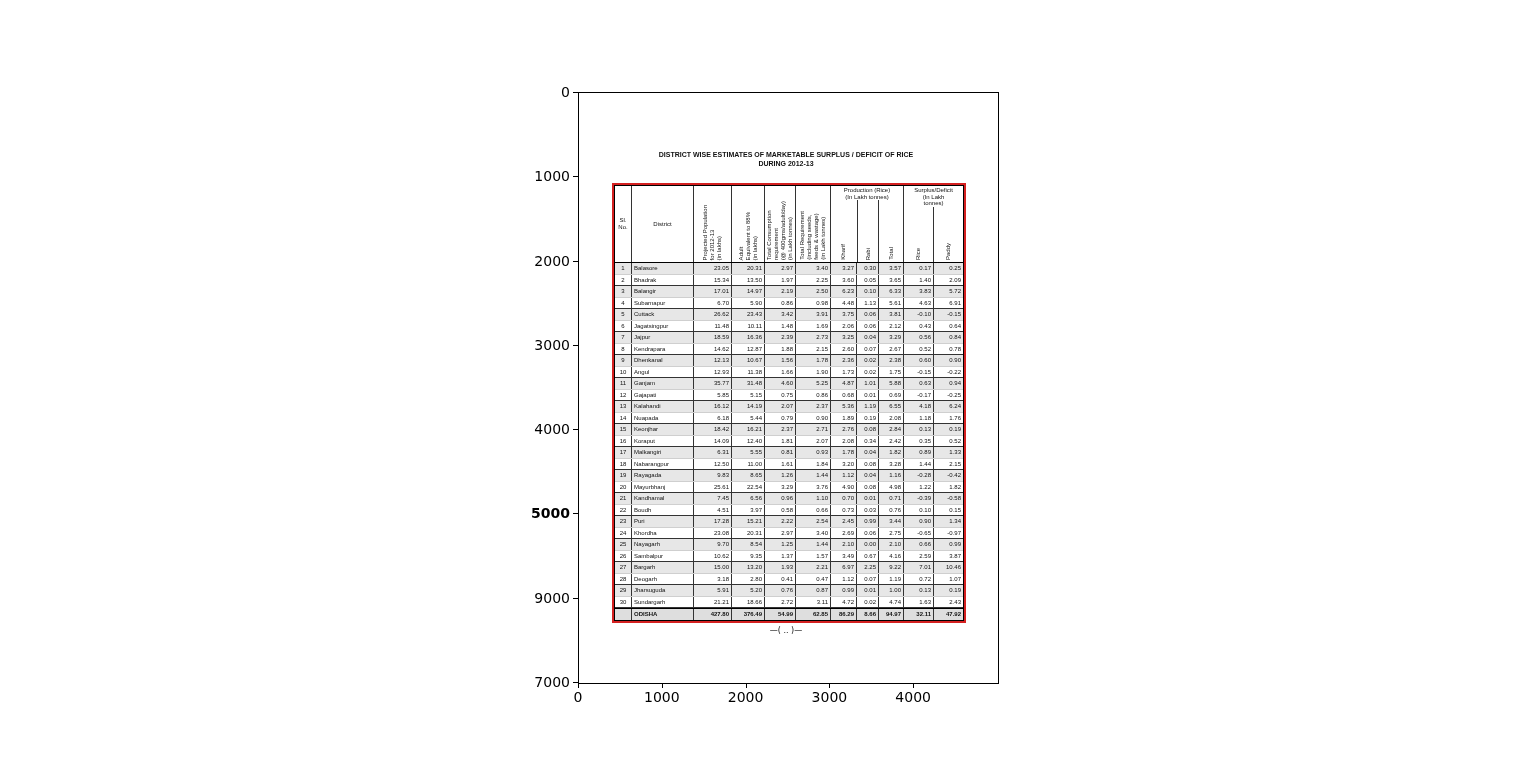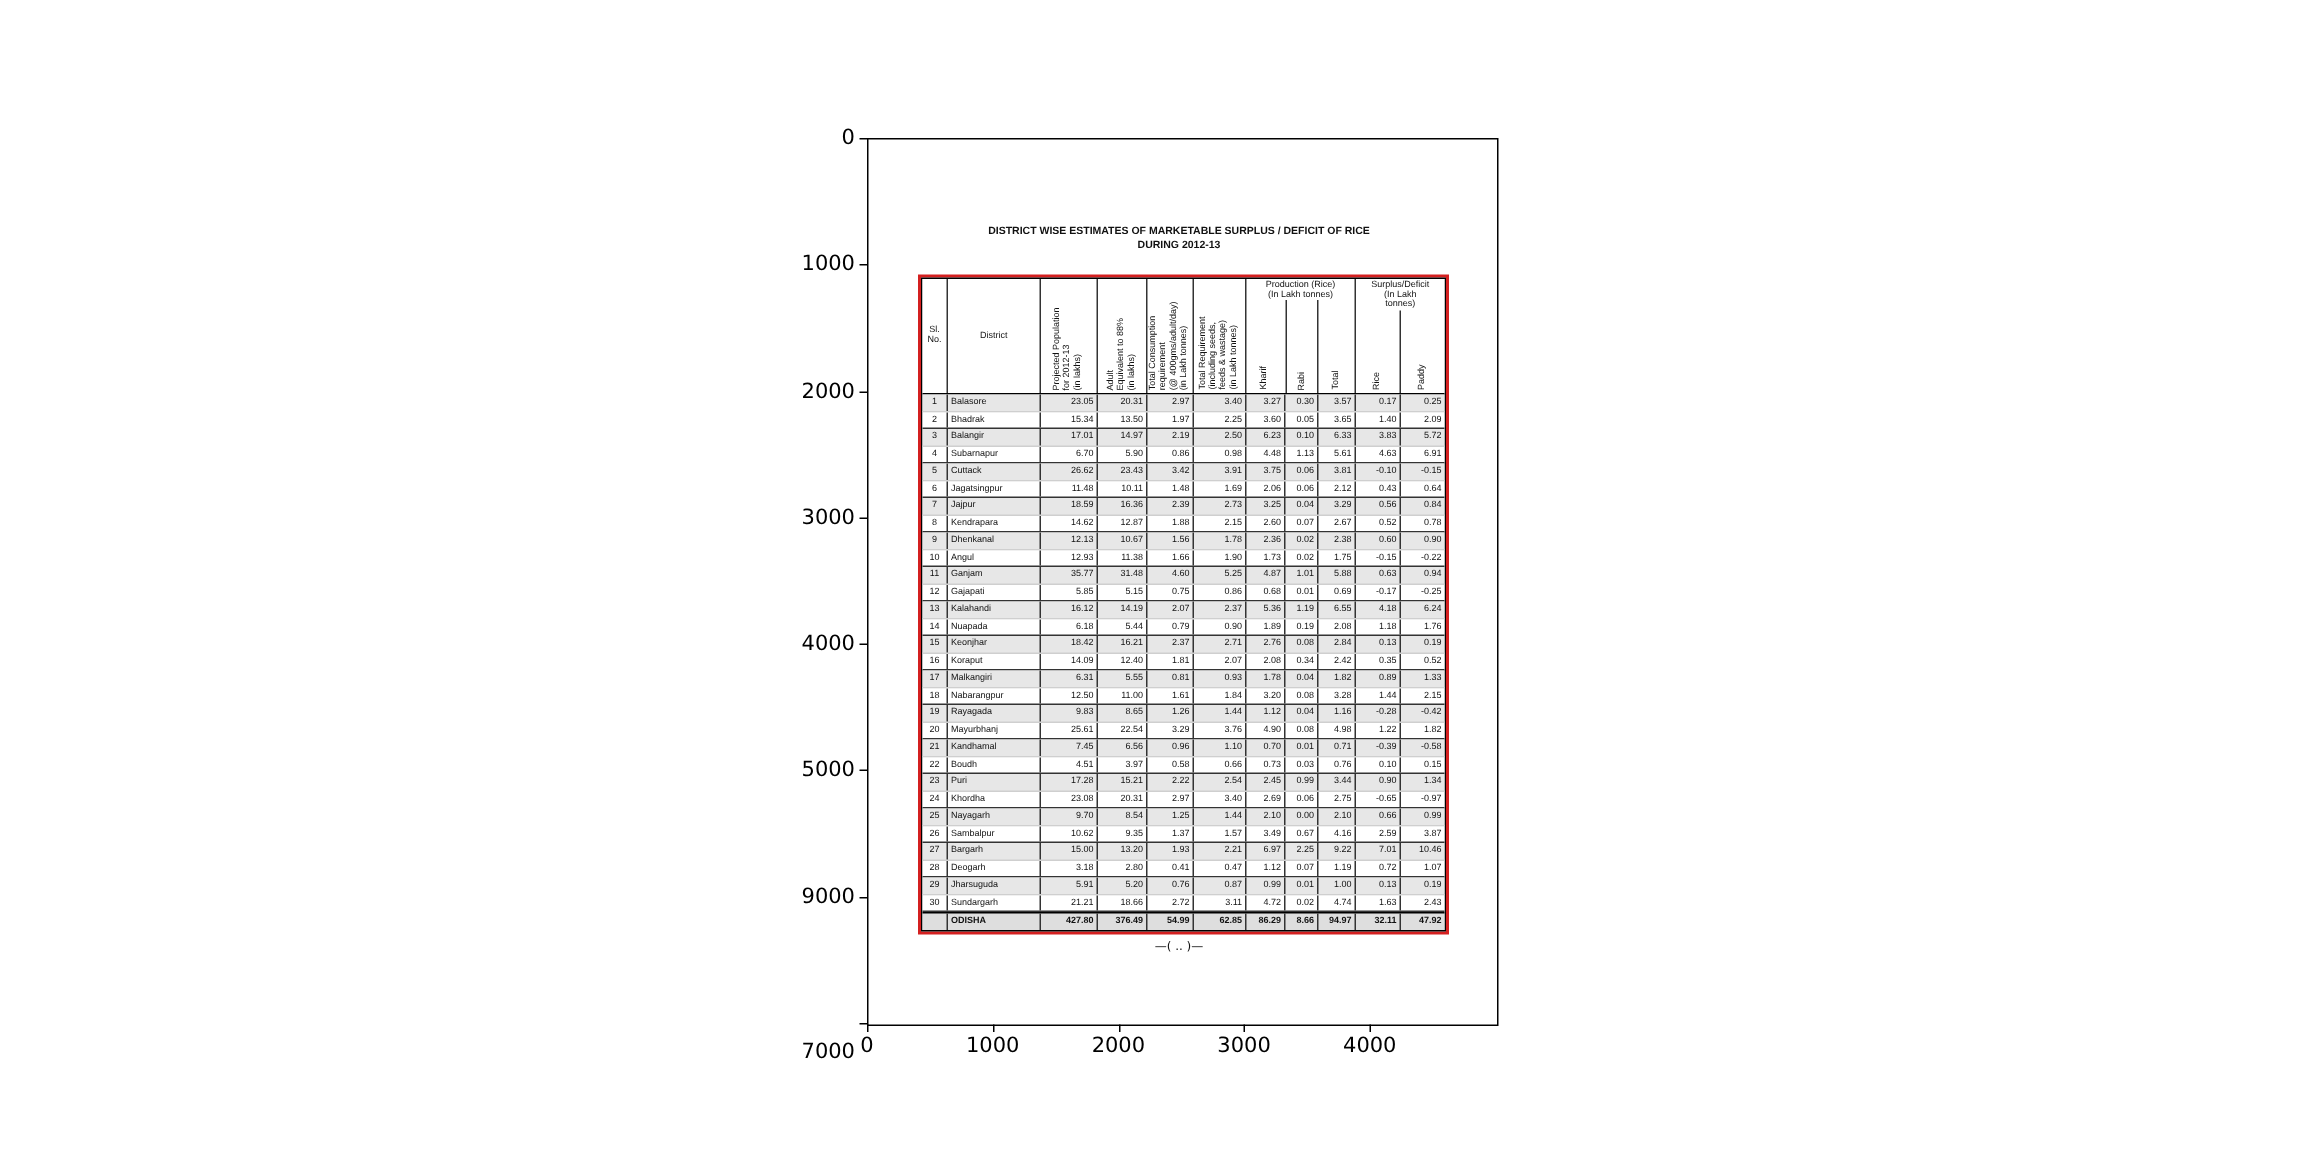--- a/index.html
+++ b/index.html
@@ -61,25 +61,25 @@
       <div class="tick-label-y" style="top: 85px;">0</div>
       <div class="tick-mark" style="left: 573px; top: 92px; width: 5px; height: 1px;"></div>
       <div class="tick-label-y" style="top: 169.286px;">1000</div>
       <div class="tick-mark" style="left: 573px; top: 176.286px; width: 5px; height: 1px;"></div>
       <div class="tick-label-y" style="top: 253.571px;">2000</div>
       <div class="tick-mark" style="left: 573px; top: 260.571px; width: 5px; height: 1px;"></div>
       <div class="tick-label-y" style="top: 337.857px;">3000</div>
       <div class="tick-mark" style="left: 573px; top: 344.857px; width: 5px; height: 1px;"></div>
       <div class="tick-label-y" style="top: 422.143px;">4000</div>
       <div class="tick-mark" style="left: 573px; top: 429.143px; width: 5px; height: 1px;"></div>
-      <div class="tick-label-y" style="top: 506.429px;">5000</div>
+      <div class="tick-label-y" style="top: 506.429px; font-weight: bold;">5000</div>
       <div class="tick-mark" style="left: 573px; top: 513.429px; width: 5px; height: 1px;"></div>
       <div class="tick-label-y" style="top: 590.714px;">9000</div>
       <div class="tick-mark" style="left: 573px; top: 597.714px; width: 5px; height: 1px;"></div>
-      <div class="tick-label-y" style="top: 675px; margin-top: 19px;">7000</div>
+      <div class="tick-label-y" style="top: 675px;">7000</div>
       <div class="tick-mark" style="left: 573px; top: 682px; width: 5px; height: 1px;"></div>
       <div class="tick-label-x" style="left: 543px; top: 690px;">0</div>
       <div class="tick-mark" style="left: 578px; top: 683px; width: 1px; height: 5px;"></div>
       <div class="tick-label-x" style="left: 626.8px; top: 690px;">1000</div>
       <div class="tick-mark" style="left: 661.8px; top: 683px; width: 1px; height: 5px;"></div>
       <div class="tick-label-x" style="left: 710.6px; top: 690px;">2000</div>
       <div class="tick-mark" style="left: 745.6px; top: 683px; width: 1px; height: 5px;"></div>
       <div class="tick-label-x" style="left: 794.4px; top: 690px;">3000</div>
       <div class="tick-mark" style="left: 829.4px; top: 683px; width: 1px; height: 5px;"></div>
       <div class="tick-label-x" style="left: 878.2px; top: 690px;">4000</div>

